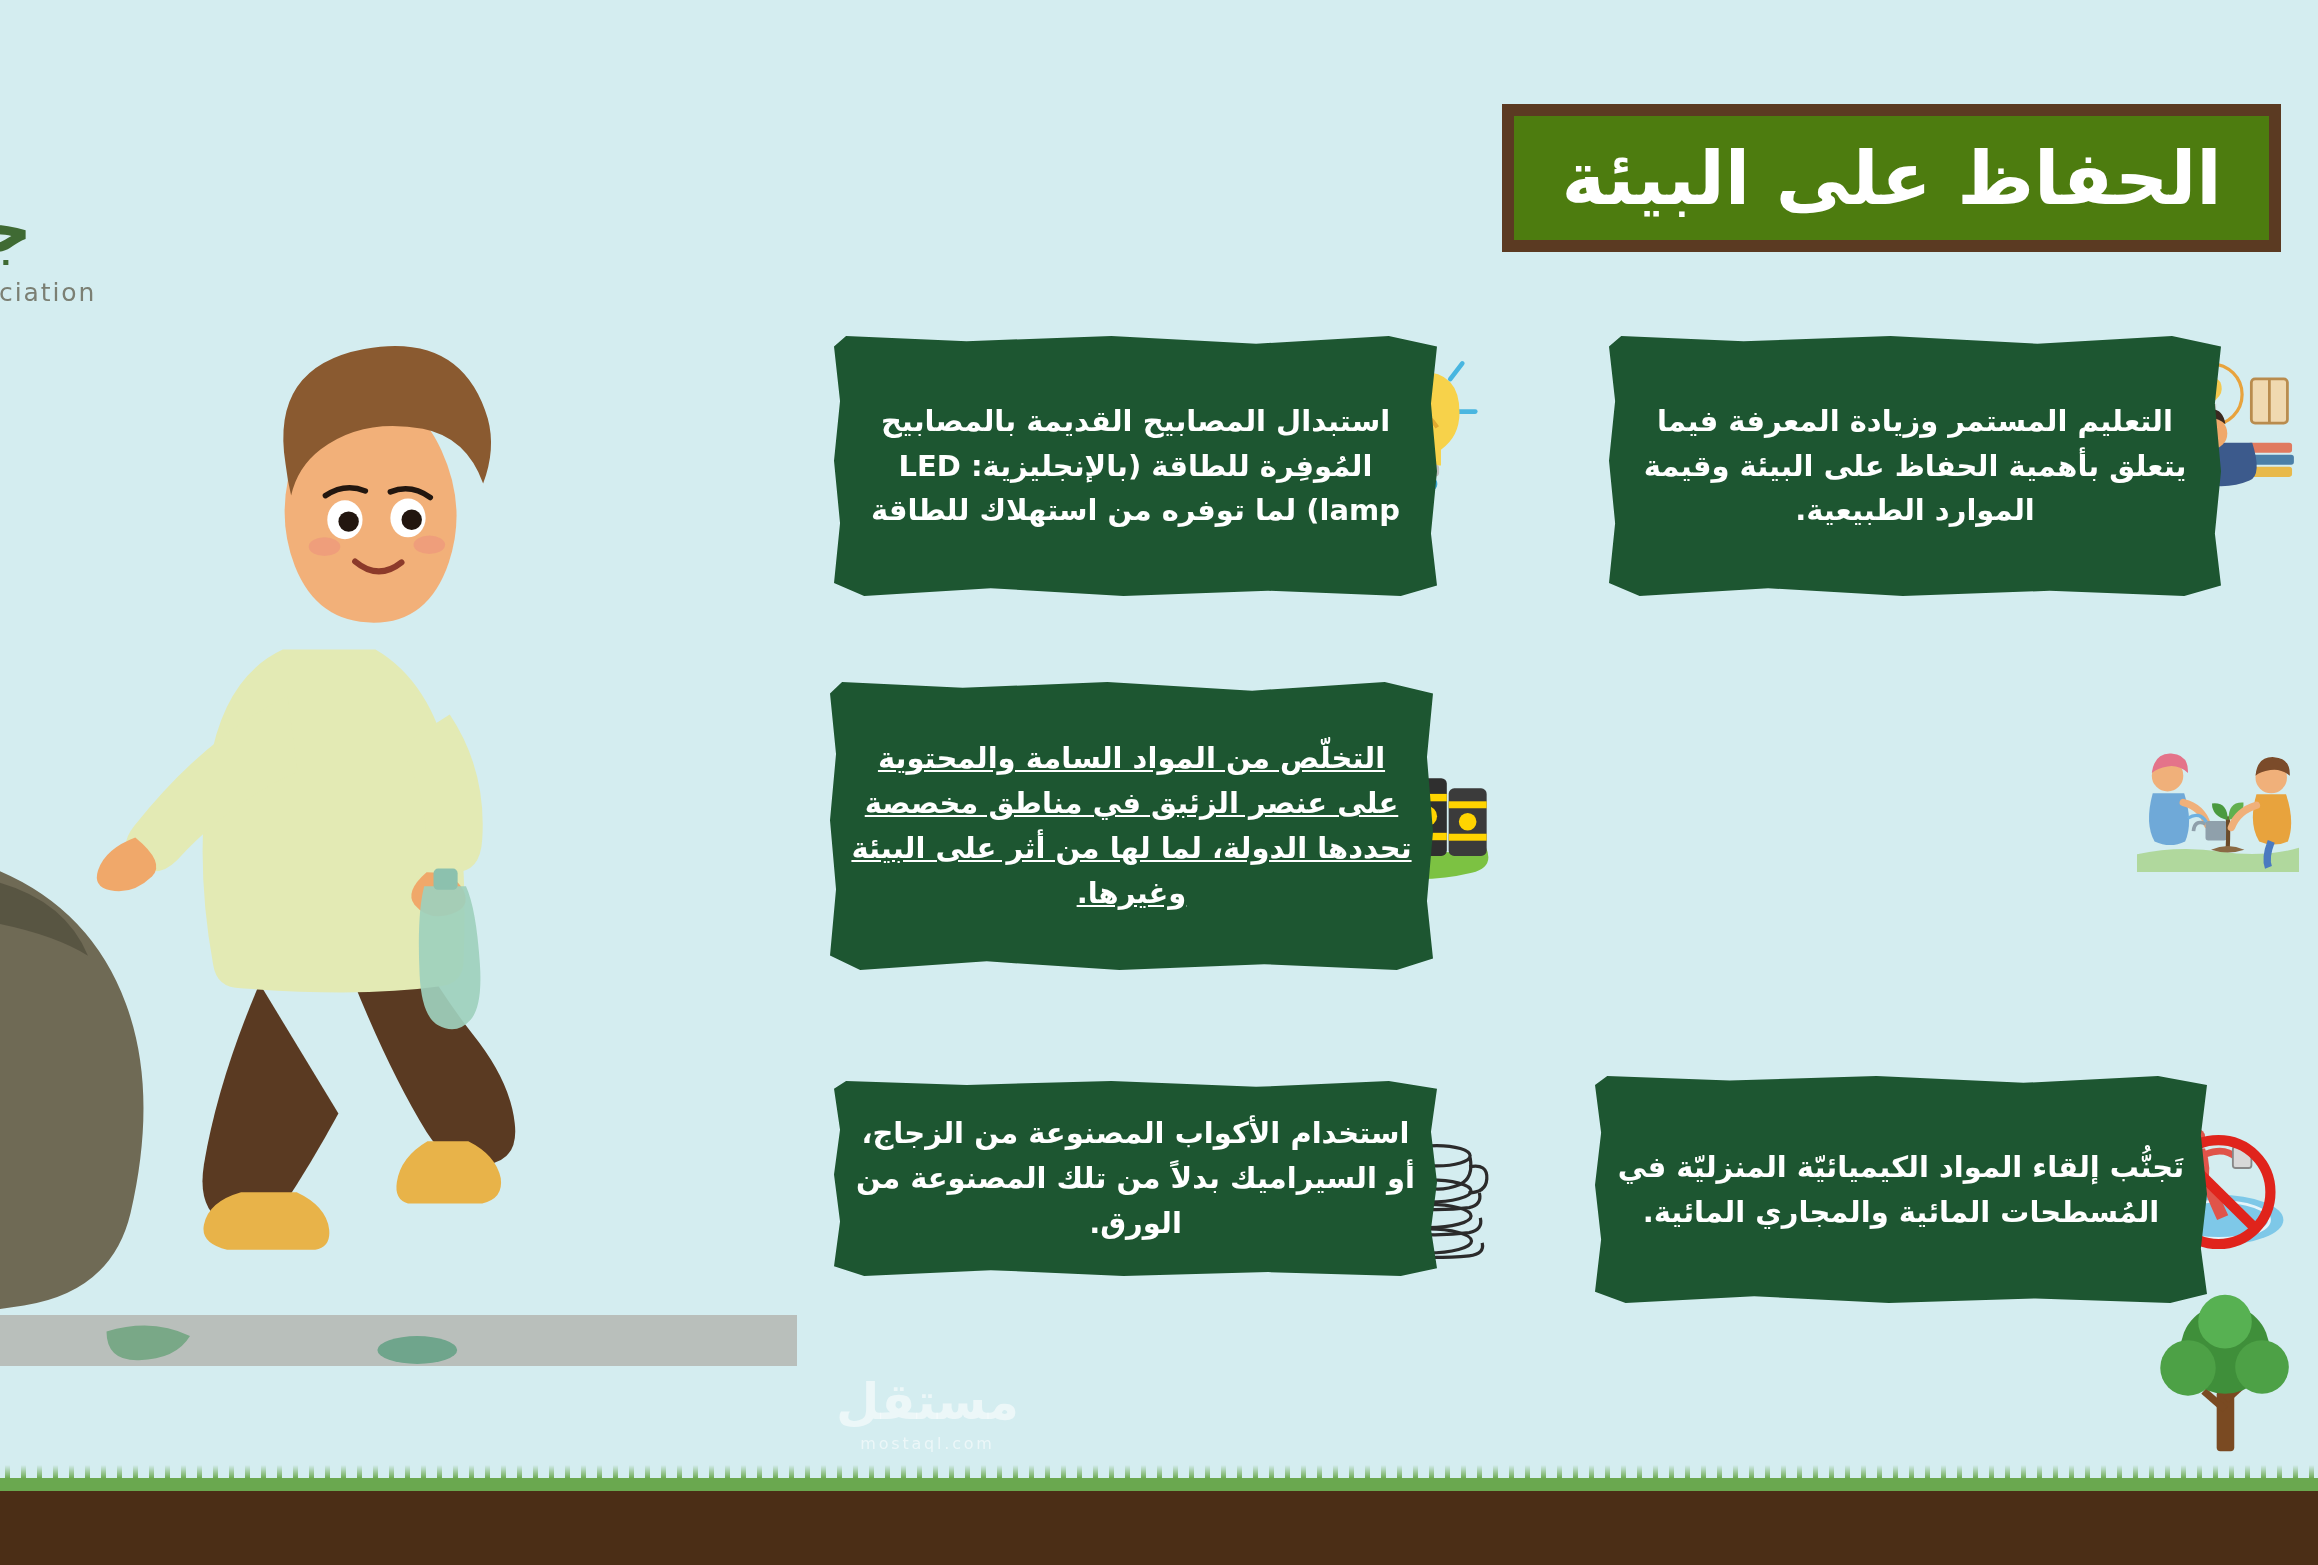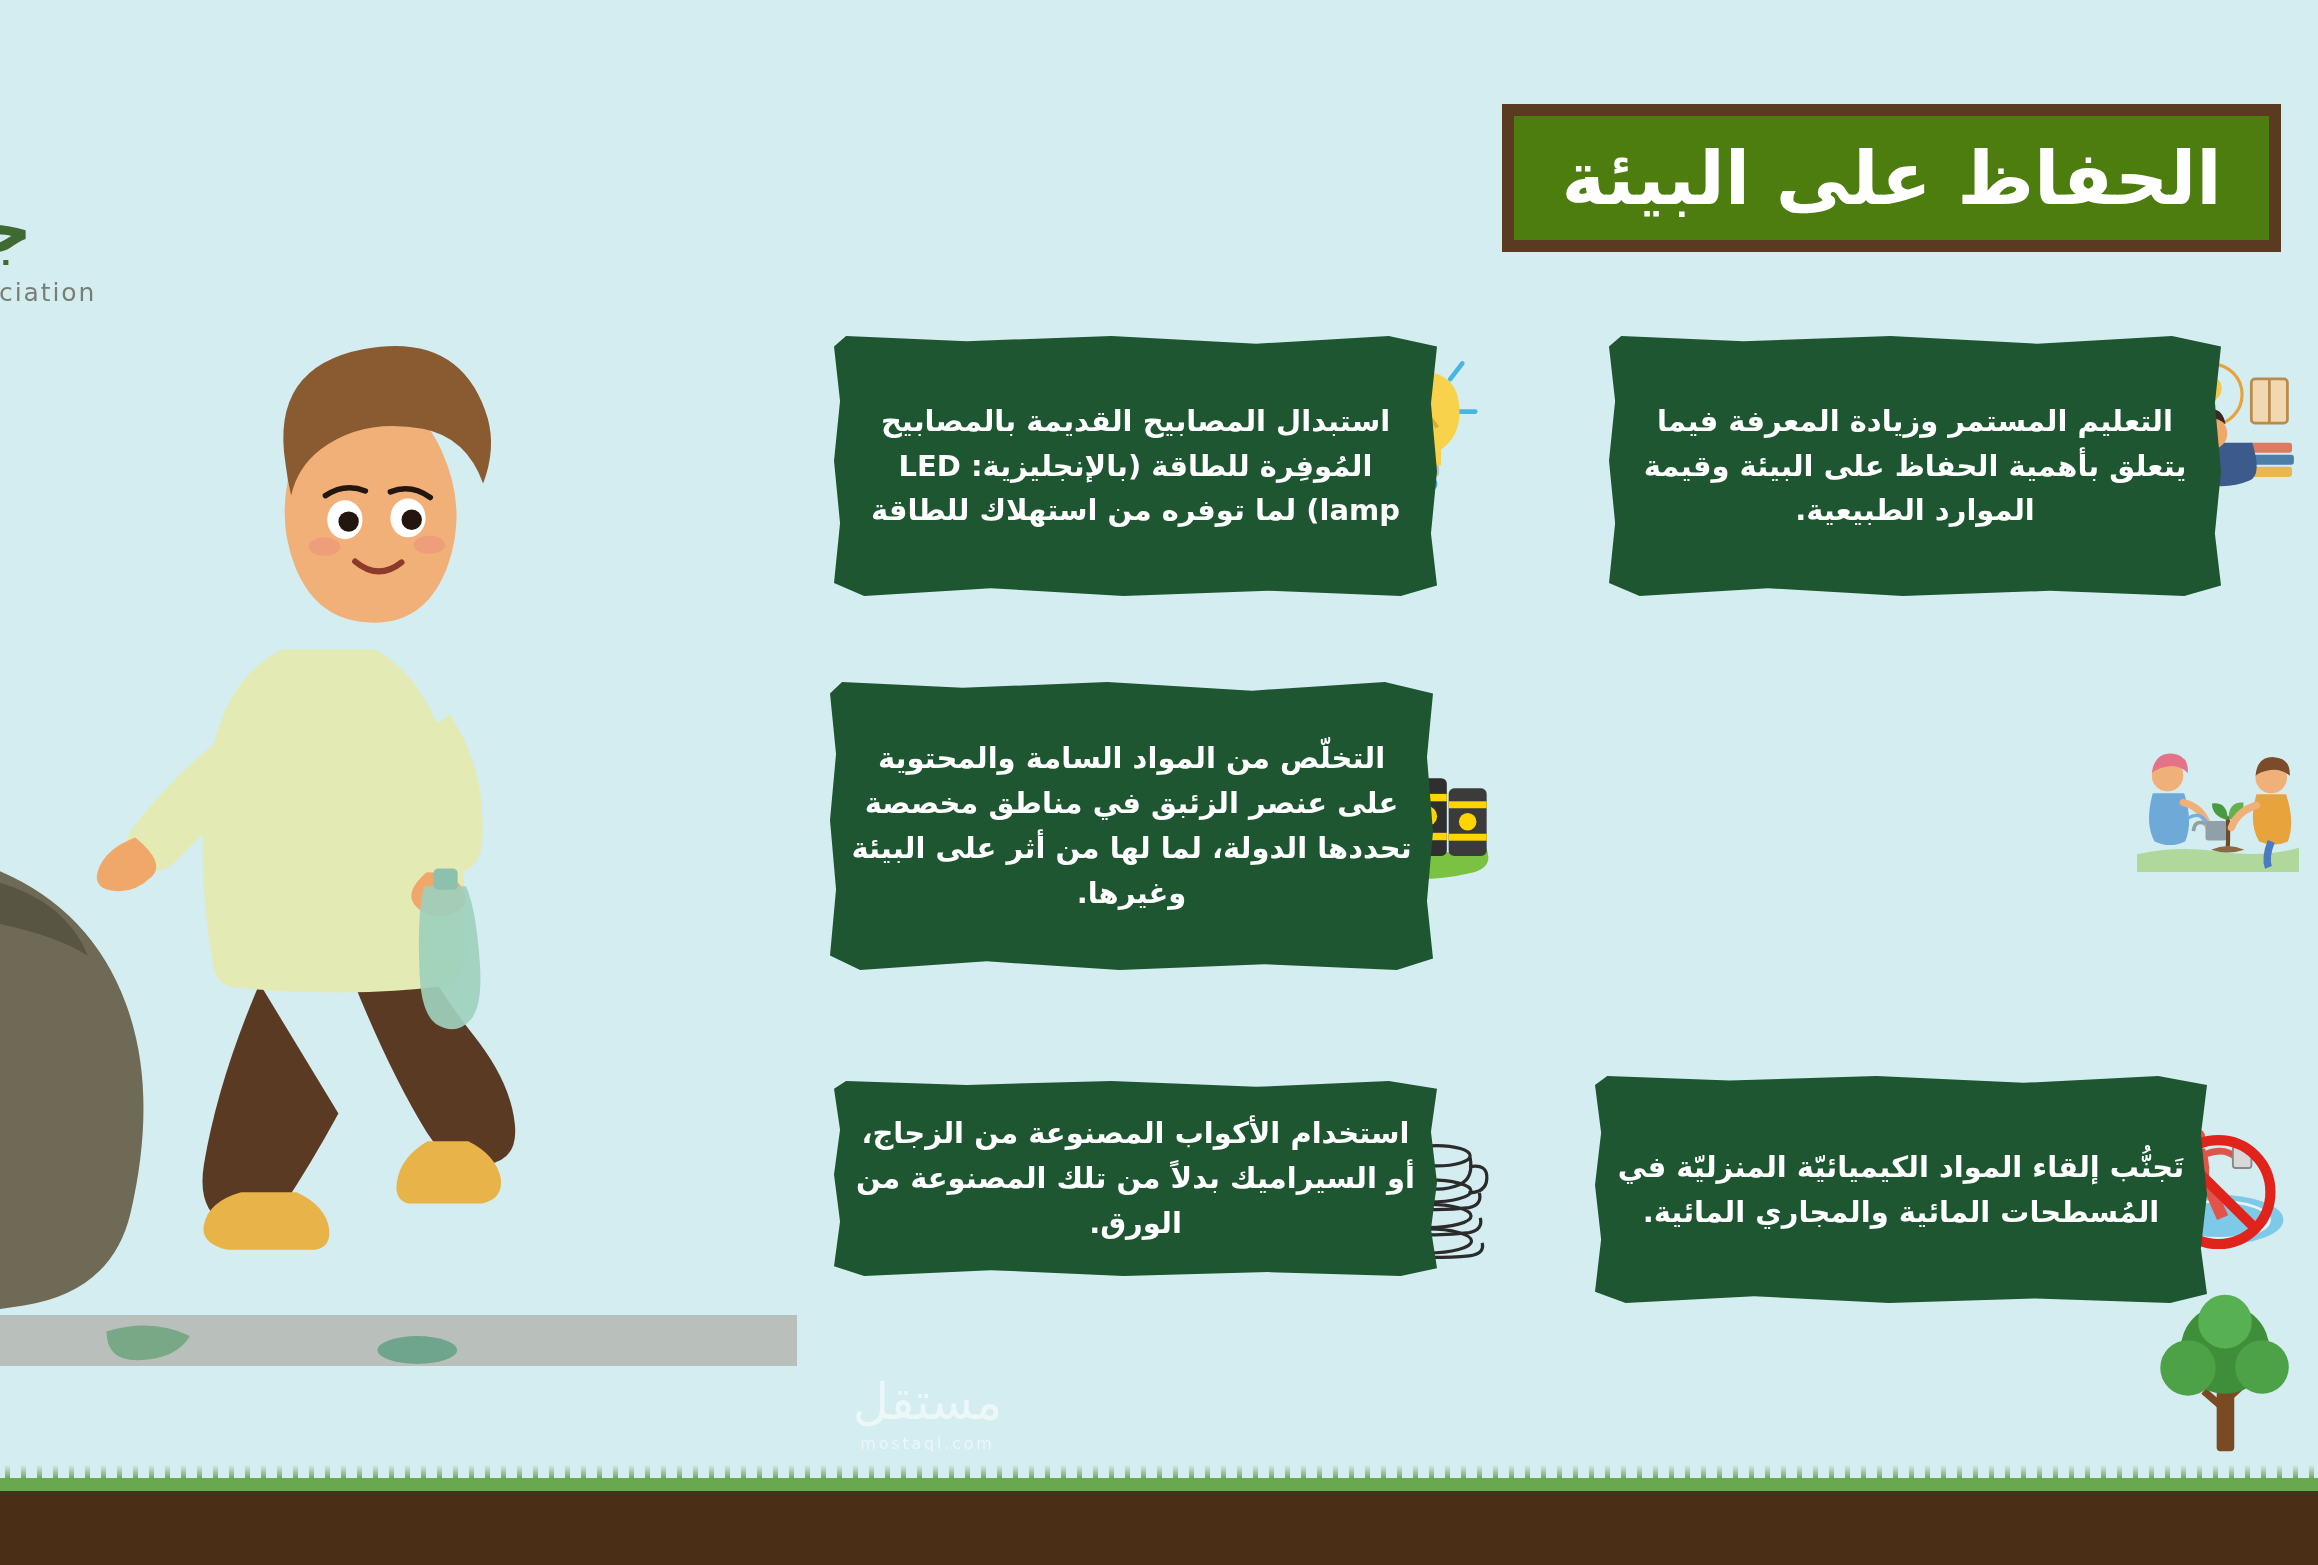--- a/index.html
+++ b/index.html
@@ -96,21 +96,21 @@
     );
   }
 
   
   #card-1 { left: 2073px; top: 336px;  width: 612px; height: 260px; font-size: 29px; }
   #card-2 { left: 2050px; top: 682px; width: 617px; height: 260px; font-size: 29px; }
   #card-3 { left: 2059px; top: 1076px; width: 612px; height: 227px; font-size: 29px; }
 
   
   #card-4 { left: 1298px; top: 336px;  width: 603px; height: 260px; font-size: 29px; }
-  #card-5 { left: 1294px; top: 682px; width: 603px; height: 288px; font-size: 29px; }
+  #card-5 { left: 1294px; top: 682px; width: 603px; height: 288px; font-size: 29px; text-decoration: underline; }
   #card-6 { left: 1298px; top: 1081px; width: 603px; height: 195px; font-size: 29px; }
 
   
   .icon-box {
     position: absolute;
     display: flex;
     align-items: center;
     justify-content: center;
   }
   #icon-bulb    { left: 1825px; top: 343px;  width: 121px; height: 153px; }
@@ -175,21 +175,21 @@
   
   #watermark {
     position: absolute;
     left: 1206px;
     top: 1373px;
     width: 371px;
     text-align: center;
     color: rgba(255,255,255,0.55);
     direction: rtl;
   }
-  #watermark .wm-ar { font-size: 50px; font-weight: normal; letter-spacing: 1.9px; }
+  #watermark .wm-ar { font-size: 50px; font-weight: bold; letter-spacing: 1.9px; }
   #watermark .wm-en { font-size: 16px; letter-spacing: 2.8px; direction: ltr; margin-top: 3px; }
 </style>
 </head>
 <body>
 
 <div id="page">
 
   <div id="logo">
 
     <div id="logo-arabic">جمعية غضا البيئية</div>

